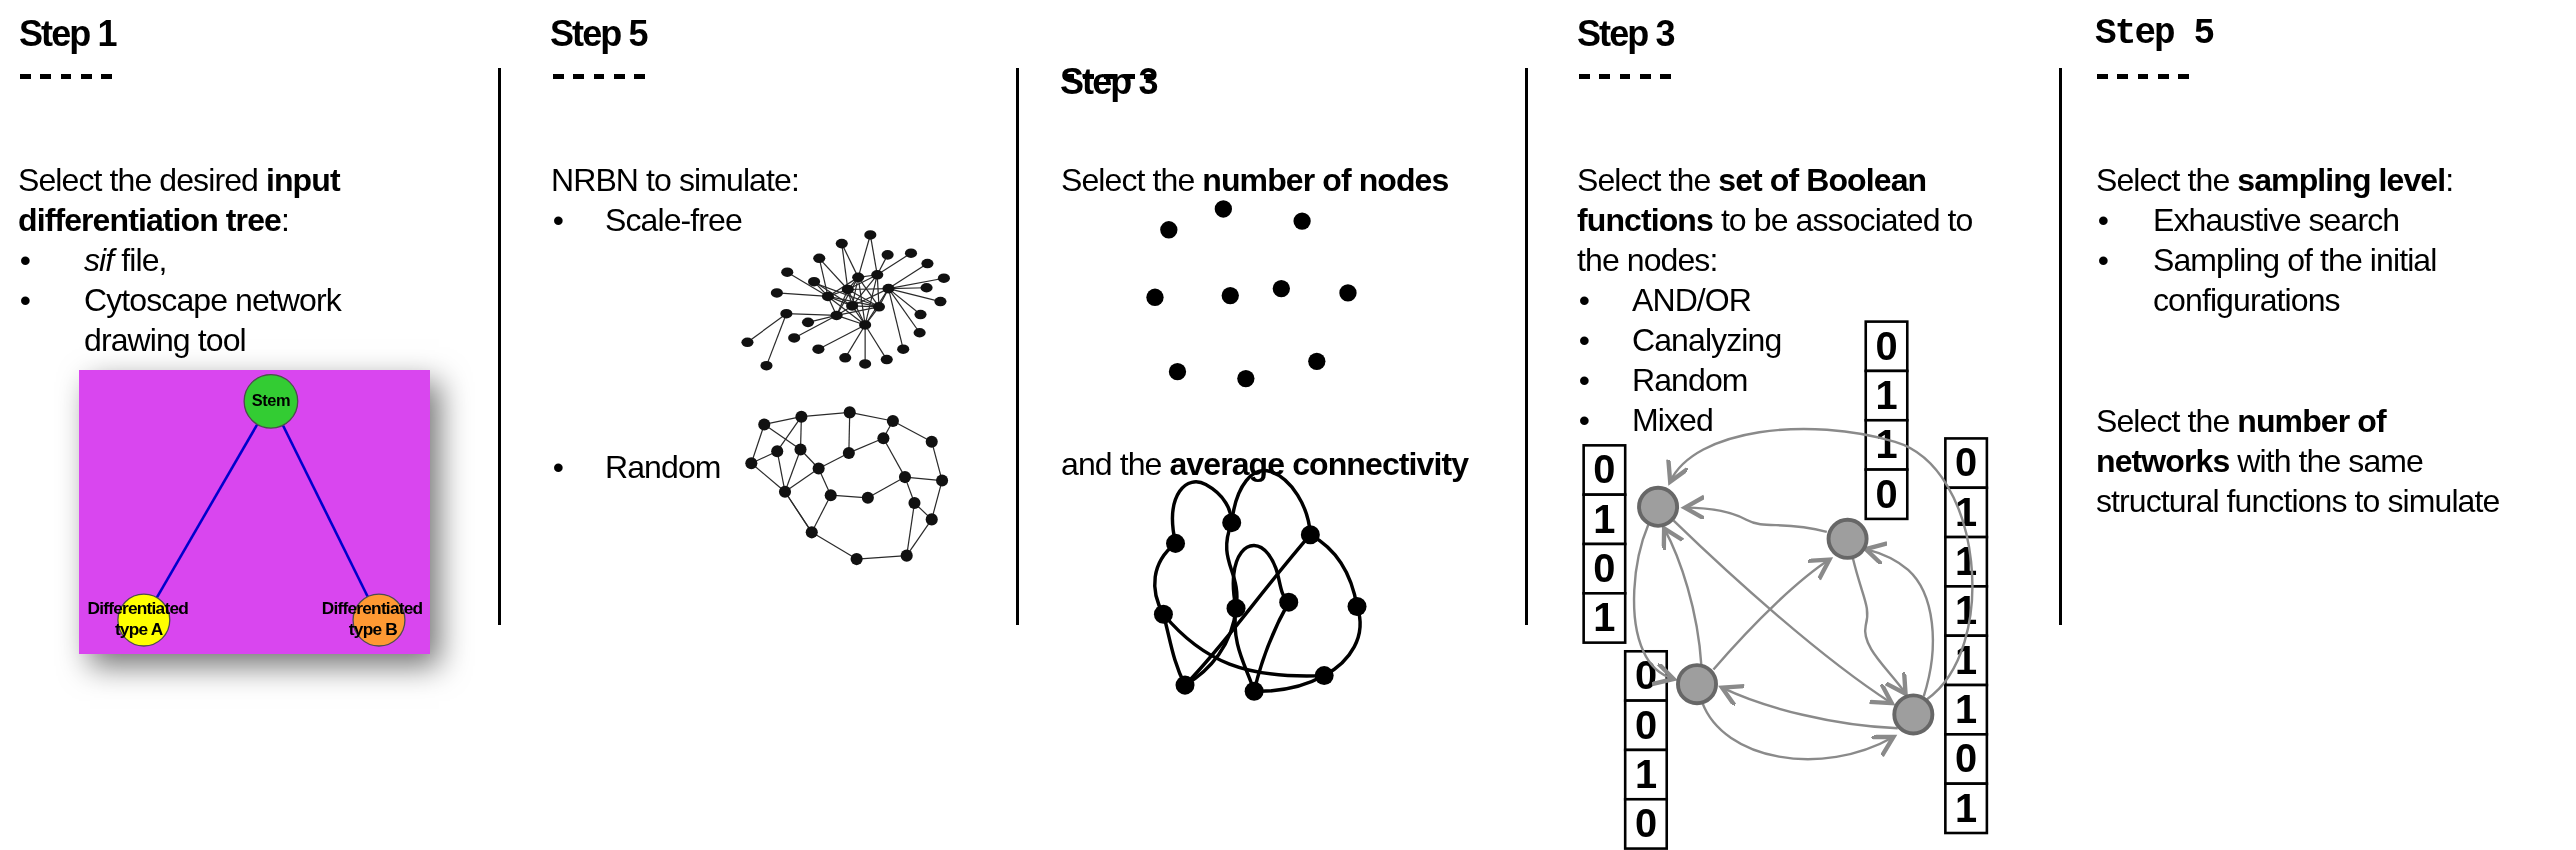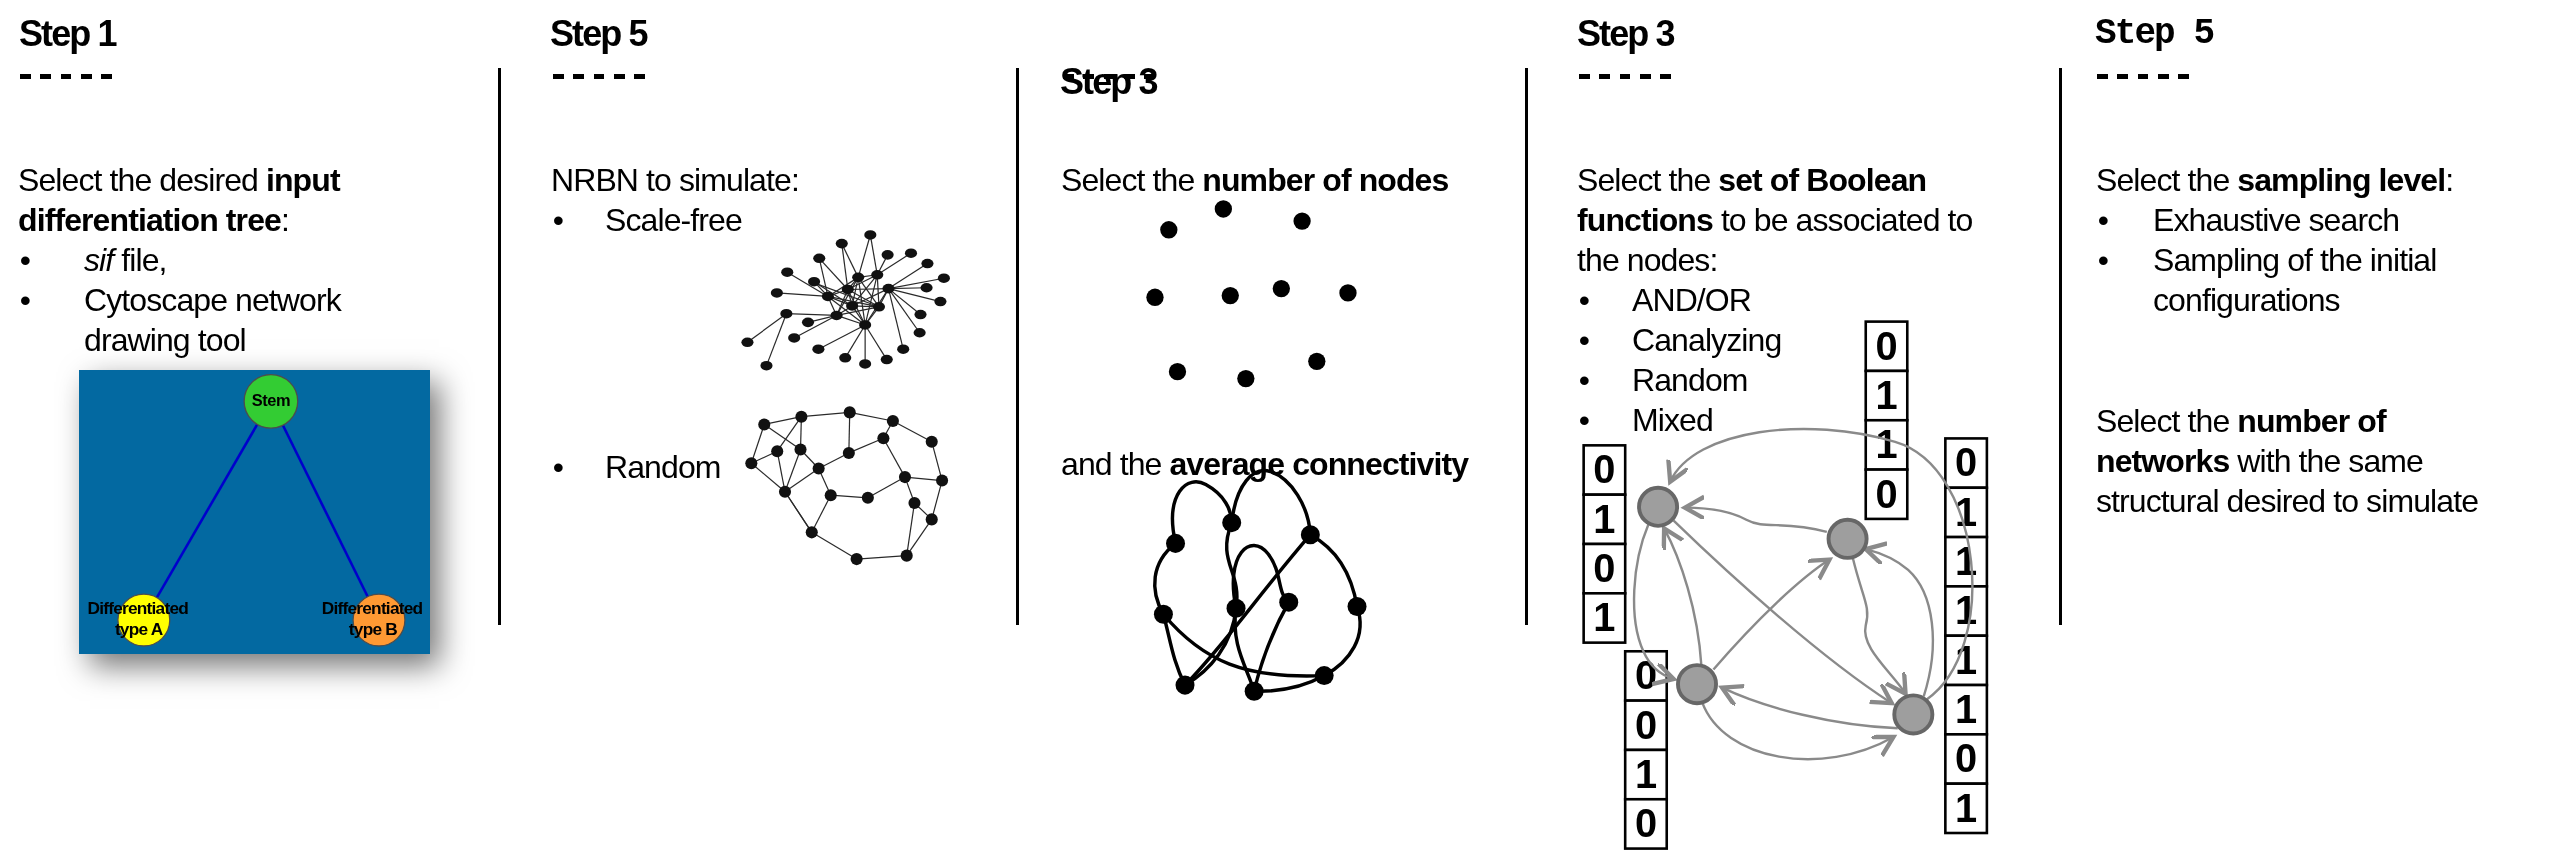--- a/index.html
+++ b/index.html
@@ -101,24 +101,24 @@
 
   <div class="blk" style="left:2096px;top:134px;">
     <div class="ln">Select the <b>sampling level</b>:</div>
     <div class="ln" style="padding-left:57px;"><span class="bu">•</span>Exhaustive search</div>
     <div class="ln" style="padding-left:57px;"><span class="bu">•</span>Sampling of the initial</div>
     <div class="ln" style="padding-left:57px;">configurations</div>
   </div>
   <div class="blk" style="left:2096px;top:375px;">
     <div class="ln">Select the <b>number of</b></div>
     <div class="ln"><b>networks</b> with the same</div>
-    <div class="ln">structural desired to simulate</div>
-  </div>
-
-  <div id="tree" style="position:absolute;left:79px;top:370px;width:351px;height:284px;background:#0369a1;box-shadow:10.4px 12px 29px rgba(0,0,0,0.55);text-align:right;">
+    <div class="ln">structural functions to simulate</div>
+  </div>
+
+  <div id="tree" style="position:absolute;left:79px;top:370px;width:351px;height:284px;background:#d946ef;box-shadow:10.4px 12px 29px rgba(0,0,0,0.55);text-align:right;">
     <svg width="351" height="284" viewBox="0 0 406 328" style="left:0;top:0;">
       <line x1="206" y1="63" x2="90" y2="263" stroke="#0000cc" stroke-width="3"></line>
       <line x1="236" y1="64" x2="334" y2="262" stroke="#0000cc" stroke-width="3"></line>
       <circle cx="222" cy="36" r="31" fill="#33cc33" stroke="#4d4d4d" stroke-width="1.5"></circle>
       <circle cx="75" cy="289" r="30" fill="#ffff00" stroke="#4d4d4d" stroke-width="1.5"></circle>
       <circle cx="347" cy="289" r="30" fill="#ff9933" stroke="#4d4d4d" stroke-width="1.5"></circle>
       <text x="222" y="41" font-size="19" font-weight="bold" letter-spacing="-0.5" text-anchor="middle">Stem</text>
       <text x="68" y="282" font-size="20" font-weight="bold" letter-spacing="-0.9" text-anchor="middle">Differentiated</text>
       <text x="69" y="306" font-size="20" font-weight="bold" letter-spacing="-0.9" text-anchor="middle">type A</text>
       <text x="339" y="282" font-size="20" font-weight="bold" letter-spacing="-0.9" text-anchor="middle">Differentiated</text>

